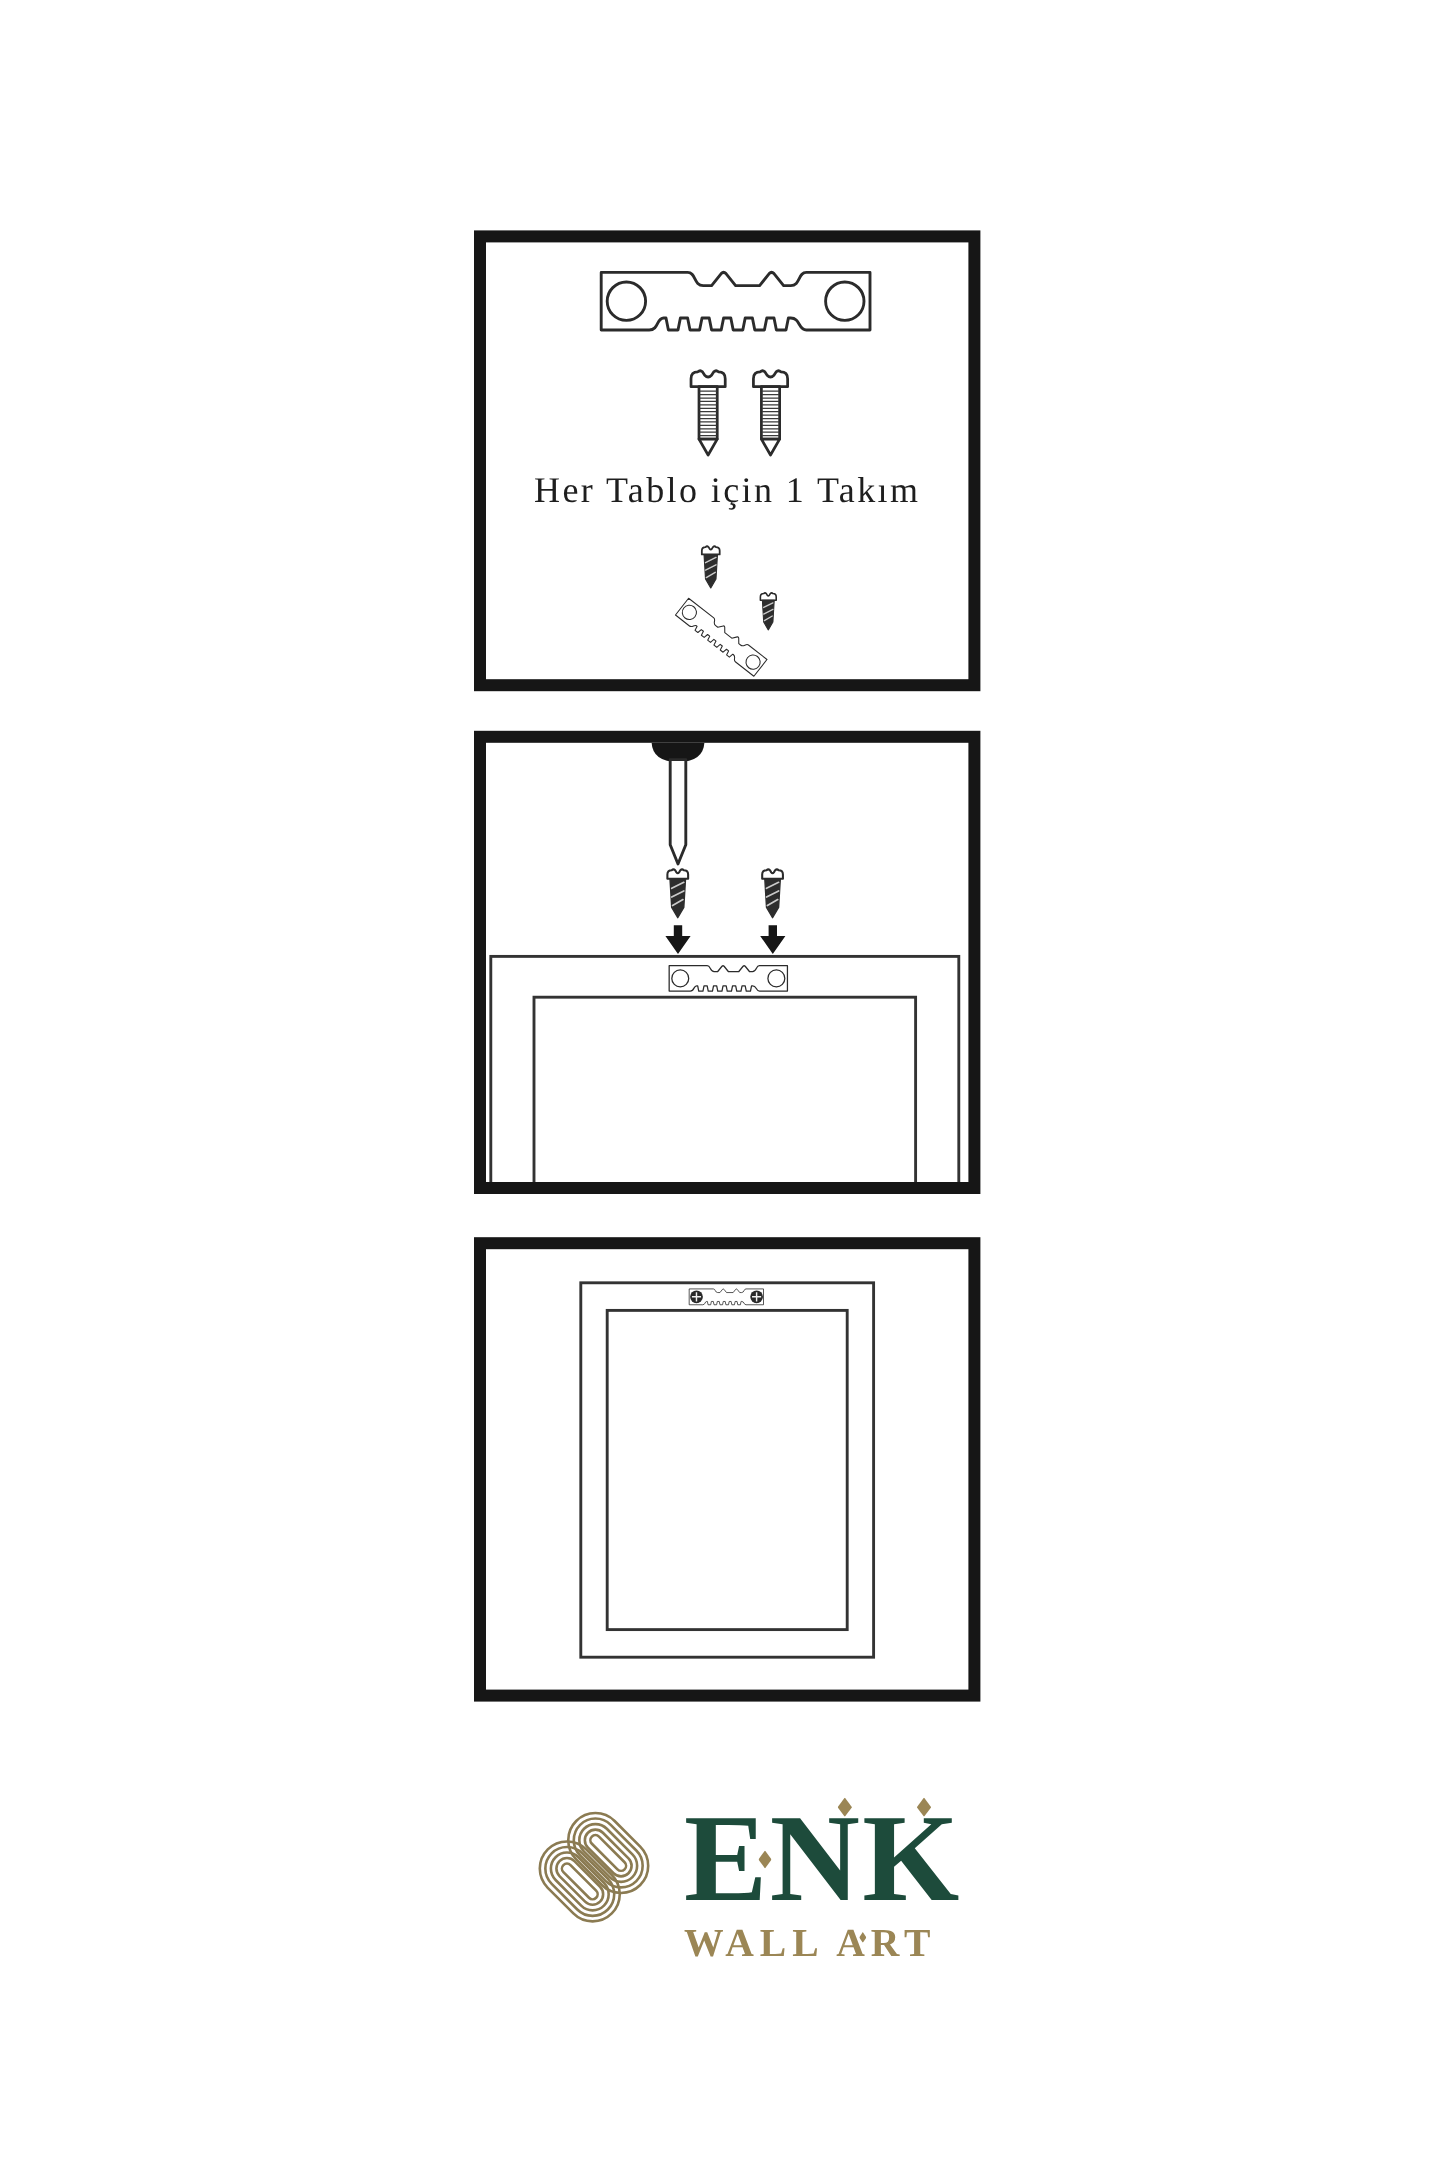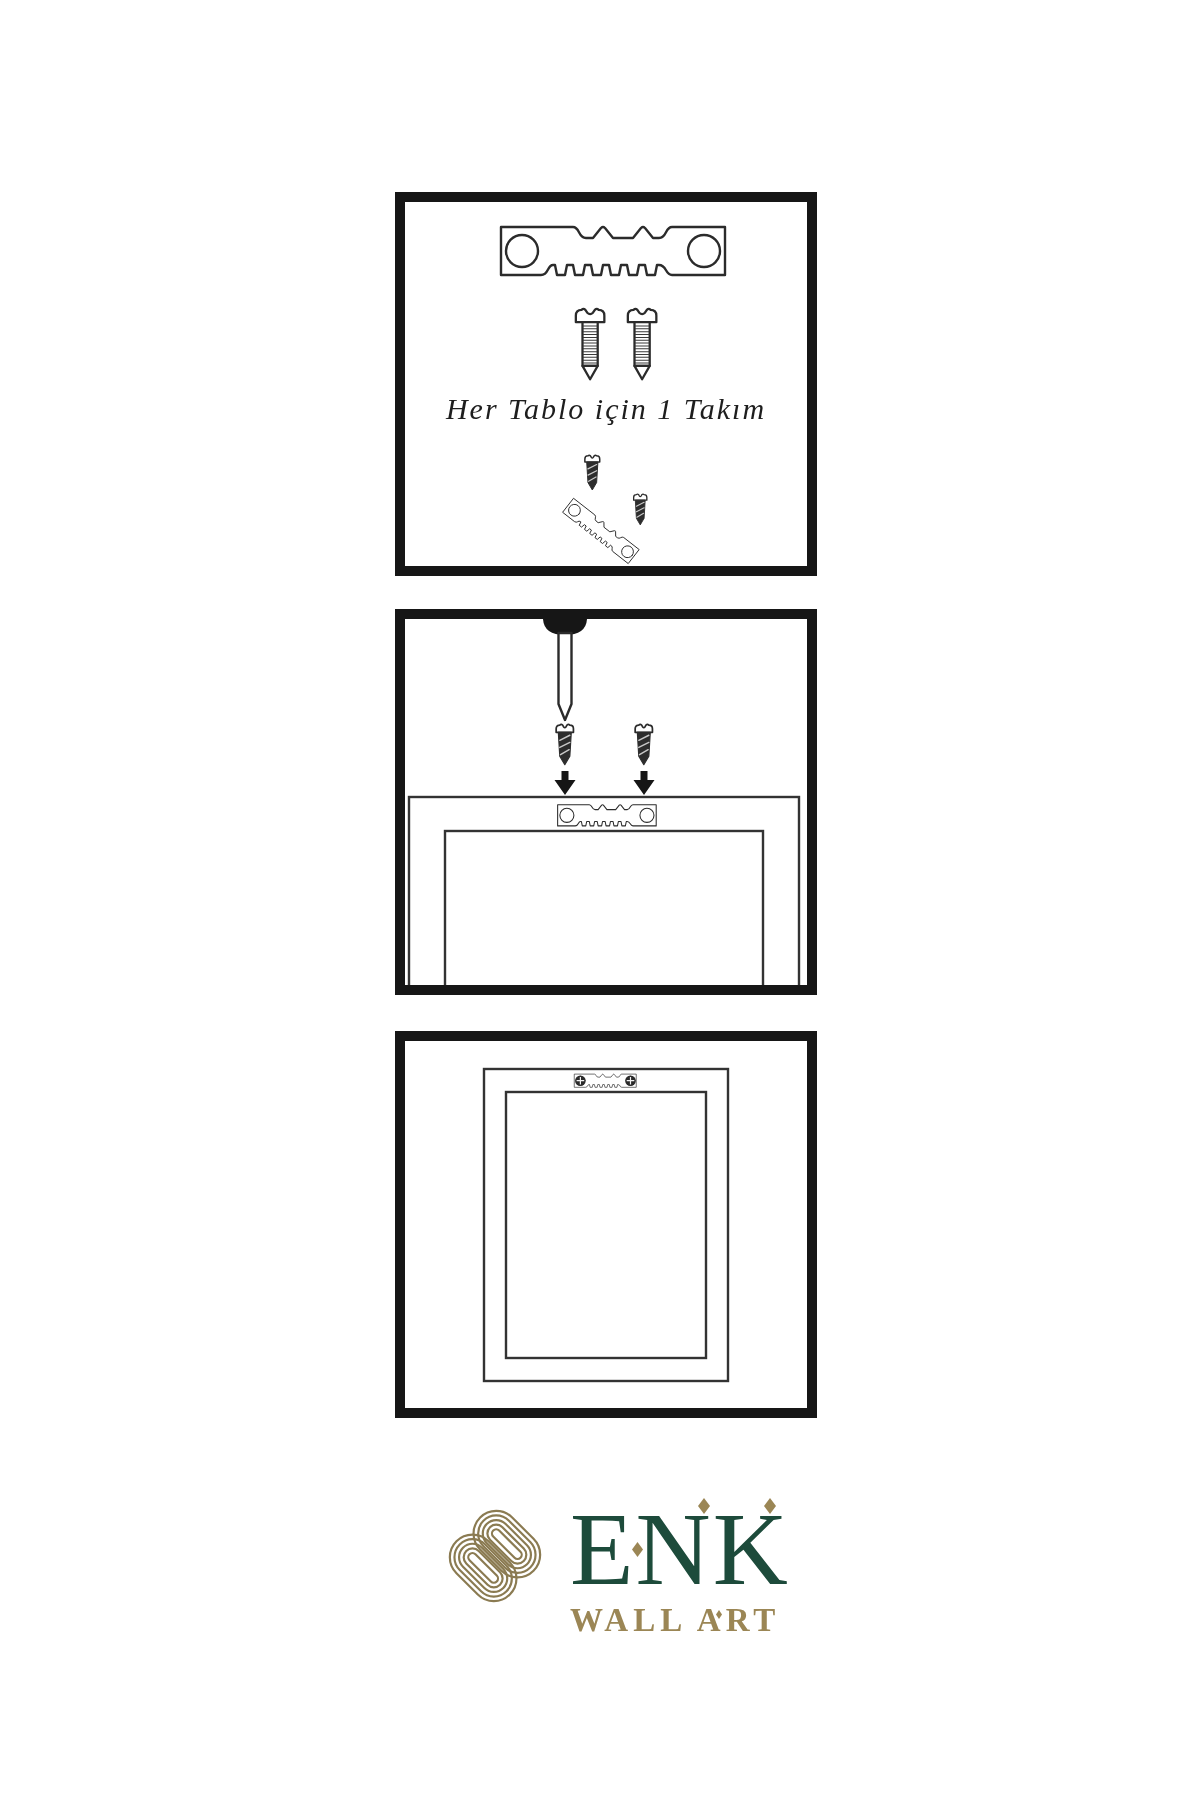--- a/index.html
+++ b/index.html
@@ -4,39 +4,39 @@
 <style>
   :root{
     --bg:#ffffff; --ink:#161616; --line:#2b2b2b;
     --green:#1d4b3b; --gold:#9b8655; --knot:#8b7b52;
   }
   html,body{margin:0;padding:0;background:#fff;}
   .canvas{position:relative;width:1200px;height:1800px;background:var(--bg);
           font-family:"Liberation Serif","DejaVu Serif",serif;overflow:hidden;}
   .panel{position:absolute;left:395px;width:422px;border:10px solid var(--ink);
          background:#fff;box-sizing:border-box;}
-  .p1{top:192px;height:384px;font-style:italic;}
+  .p1{top:192px;height:384px;}
   .p2{top:609px;height:386px;}
   .p3{top:1031px;height:387px;}
   .panel svg{position:absolute;left:0;top:0;display:block;}
   .caption{position:absolute;left:0;top:190px;width:100%;text-align:center;
            font-size:30px;letter-spacing:2px;color:#1e1e1e;white-space:nowrap;}
   
   .ln{fill:#ffffff;stroke:var(--line);stroke-width:2.4;stroke-linejoin:round;stroke-linecap:round;}
   .thread{fill:none;stroke:#3a3a3a;stroke-width:1.1;}
   .dk{fill:#2d2d2d;stroke:#2d2d2d;stroke-width:1.6;stroke-linejoin:round;}
   .stripe{fill:none;stroke:#c9c9c9;stroke-width:2;stroke-linecap:round;}
   .solid{fill:var(--ink);stroke:none;}
   .frame{fill:#ffffff;stroke:#333;stroke-width:2.4;}
   
   .logo{position:absolute;left:438px;top:1492px;width:520px;height:150px;}
   .knot{position:absolute;left:0;top:4px;}
   .knot path, .knot rect{fill:none;stroke:var(--knot);stroke-width:2.6;}
   .brand{position:absolute;left:132px;top:14px;}
-  .brand-name{position:relative;font-size:104px;line-height:86px;font-weight:400;
+  .brand-name{position:relative;font-size:104px;line-height:86px;font-weight:700;
               letter-spacing:2px;color:var(--green);}
   .brand-sub{position:relative;margin-top:10px;font-size:33px;letter-spacing:5px;
              color:var(--gold);font-weight:700;}
   .dia{position:absolute;background:var(--gold);
        clip-path:polygon(50% 0,100% 50%,50% 100%,0 50%);}
   .d1{left:62px;top:36px;width:11px;height:15px;}
   .d2{left:128px;top:-8px;width:12px;height:16px;}
   .d3{left:194px;top:-8px;width:12px;height:16px;}
   .d4{left:146px;top:13px;width:6px;height:9px;}
 </style>

